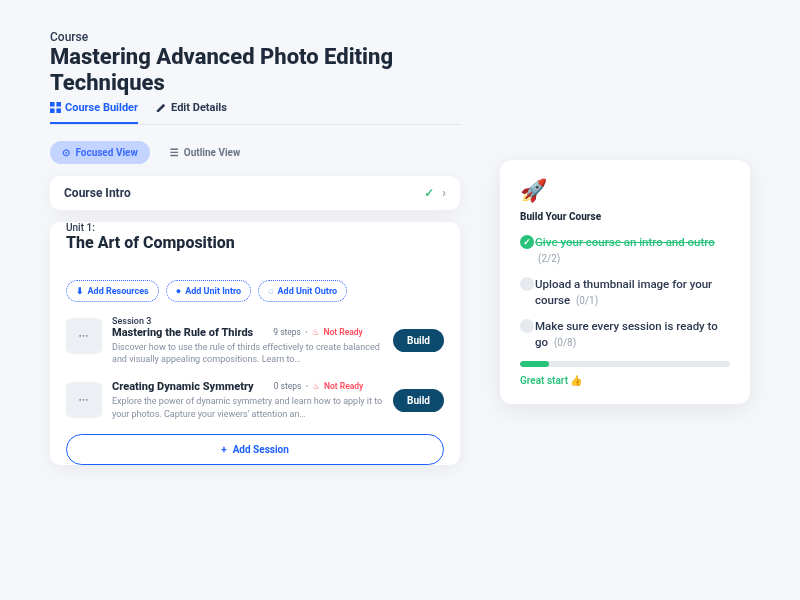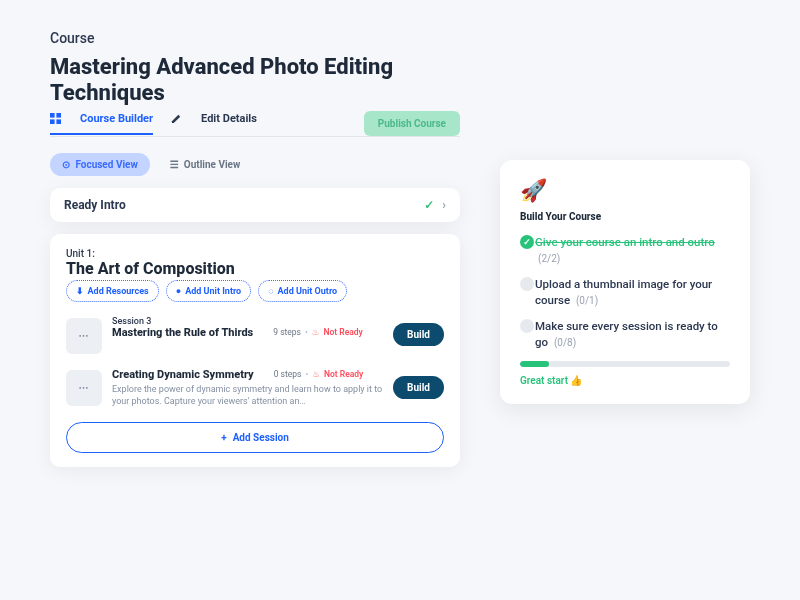--- a/index.html
+++ b/index.html
@@ -1,39 +1,39 @@
 <!DOCTYPE html>
 <html><head>
 <meta charset="utf-8">
 <style>
 *{box-sizing:border-box;margin:0;padding:0;font-family:-apple-system,BlinkMacSystemFont,"Segoe UI",Roboto,sans-serif}
 body{background:#f5f7fa;width:800px;height:600px;overflow:hidden}
 .app{display:flex;gap:40px;padding:30px 50px}
 .left{flex:1;max-width:430px}
-.breadcrumb{font-size:14px;color:#2c3850;font-weight:500;margin-bottom:8px}
+.breadcrumb{font-size:12px;color:#2c3850;font-weight:500;margin-bottom:0}
 .title{font-size:22px;font-weight:800;color:#1e2a3a;line-height:1.2;margin-bottom:4px}
 .tabs-row{display:flex;align-items:center;border-bottom:1px solid #e1e5ea;margin-bottom:16px}
 .tabs{display:flex;gap:18px}
-.tab{display:flex;align-items:center;gap:19px;font-size:11px;font-weight:700;color:#2c3850;padding-bottom:8px;cursor:pointer;border-bottom:2px solid transparent}
+.tab{display:flex;align-items:center;gap:4px;font-size:11px;font-weight:700;color:#2c3850;padding-bottom:8px;cursor:pointer;border-bottom:2px solid transparent}
 .tab.active{color:#1d5fff;border-bottom-color:#1d5fff}
 .tab-icon{width:11px;height:11px;display:inline-flex}
 .tab.active .tab-icon svg path,.tab.active .tab-icon svg rect{fill:#1d5fff}
 .tab-icon svg path,.tab-icon svg rect{fill:#2c3850}
 .publish{margin-left:auto;background:#a7e6c8;color:#4db98a;font-size:10px;font-weight:700;padding:7px 14px;border-radius:6px;border:none;cursor:pointer}
 .view-tabs{display:flex;gap:8px;margin-bottom:12px}
 .view-tab{display:flex;align-items:center;gap:5px;font-size:10px;font-weight:700;padding:6px 12px;border-radius:14px;cursor:pointer;color:#6a7686}
 .view-tab.active{background:#c2d4ff;color:#3b6bff}
 .card{background:#fff;border-radius:10px;box-shadow:0 4px 20px rgba(0,0,0,0.06);margin-bottom:12px}
 .intro-card{display:flex;align-items:center;justify-content:space-between;padding:10px 14px;font-size:12px;font-weight:700;color:#2c3850}
 .intro-actions{display:flex;align-items:center;gap:8px}
 .check-icon{color:#3abf7c}
 .chev{color:#9aa3b0}
-.unit-card{padding:14px 16px}
+.unit-card{padding:0 16px}
 .unit-label{font-size:10px;color:#2c3850;font-weight:500}
-.unit-title{font-size:16px;font-weight:800;color:#1e2a3a;margin-bottom:2px}
+.unit-title{font-size:16px;font-weight:800;color:#1e2a3a;margin-bottom:28px}
 .chips{display:flex;gap:7px;margin-bottom:14px}
 .chip{display:flex;align-items:center;gap:4px;border:1.4px dotted #3b6bff;color:#1d5fff;font-size:9px;font-weight:700;padding:5px 9px;border-radius:12px;cursor:pointer}
 .session{display:flex;align-items:flex-start;gap:10px;margin-bottom:14px}
 .thumb{width:36px;height:36px;background:#eceff4;border-radius:6px;display:flex;align-items:center;justify-content:center;flex-shrink:0;margin-top:2px;color:#8590a2;font-weight:700;letter-spacing:1px;font-size:10px}
 .session-body{flex:1;min-width:0}
 .session-label{font-size:9px;color:#2c3850;font-weight:500}
 .session-title-row{display:flex;align-items:center;gap:20px;margin-bottom:2px}
 .session-title{font-size:11px;font-weight:800;color:#1e2a3a;white-space:nowrap}
 .meta{font-size:8.5px;color:#6a7686;display:flex;align-items:center;gap:4px;white-space:nowrap}
 .meta .dot{color:#b8c0cc}
@@ -81,36 +81,35 @@
         </div>
         <div class="tab">
           <span class="tab-icon">
               <svg viewBox="0 0 12 12">
                 <path d="M1 9l7-7 2 2-7 7H1V9z"></path>
               </svg>
             </span>
           <span>Edit Details</span>
         </div>
       </div>
-      <button class="publish">Publish Course</button>
     </div>
 
     <div class="view-tabs">
       <div class="view-tab active">
         <span>⊙</span>
         <span>Focused View</span>
       </div>
       <div class="view-tab">
         <span>☰</span>
         <span>Outline View</span>
       </div>
     </div>
 
     <div class="card intro-card">
-      <span>Ready Intro</span>
+      <span>Course Intro</span>
       <div class="intro-actions">
         <span class="check-icon">✓</span>
         <span class="chev">›</span>
       </div>
     </div>
 
     <div class="card unit-card">
       <div class="unit-label">Unit 1:</div>
       <div class="unit-title">The Art of Composition</div>
       <div class="chips">
@@ -134,20 +133,21 @@
           <div class="session-label">Session 3</div>
           <div class="session-title-row">
             <span class="session-title">Mastering the Rule of Thirds</span>
             <span class="meta">
               <span>9 steps</span>
               <span class="dot">•</span>
               <span class="flame">♨</span>
               <span class="not-ready">Not Ready</span>
             </span>
           </div>
+          <div class="session-desc">Discover how to use the rule of thirds effectively to create balanced and visually appealing compositions. Learn to…</div>
         </div>
         <button class="build-btn">Build</button>
       </div>
 
       <div class="session">
         <div class="thumb">⋯</div>
         <div class="session-body">
           <div class="session-title-row">
             <span class="session-title">Creating Dynamic Symmetry</span>
             <span class="meta">

